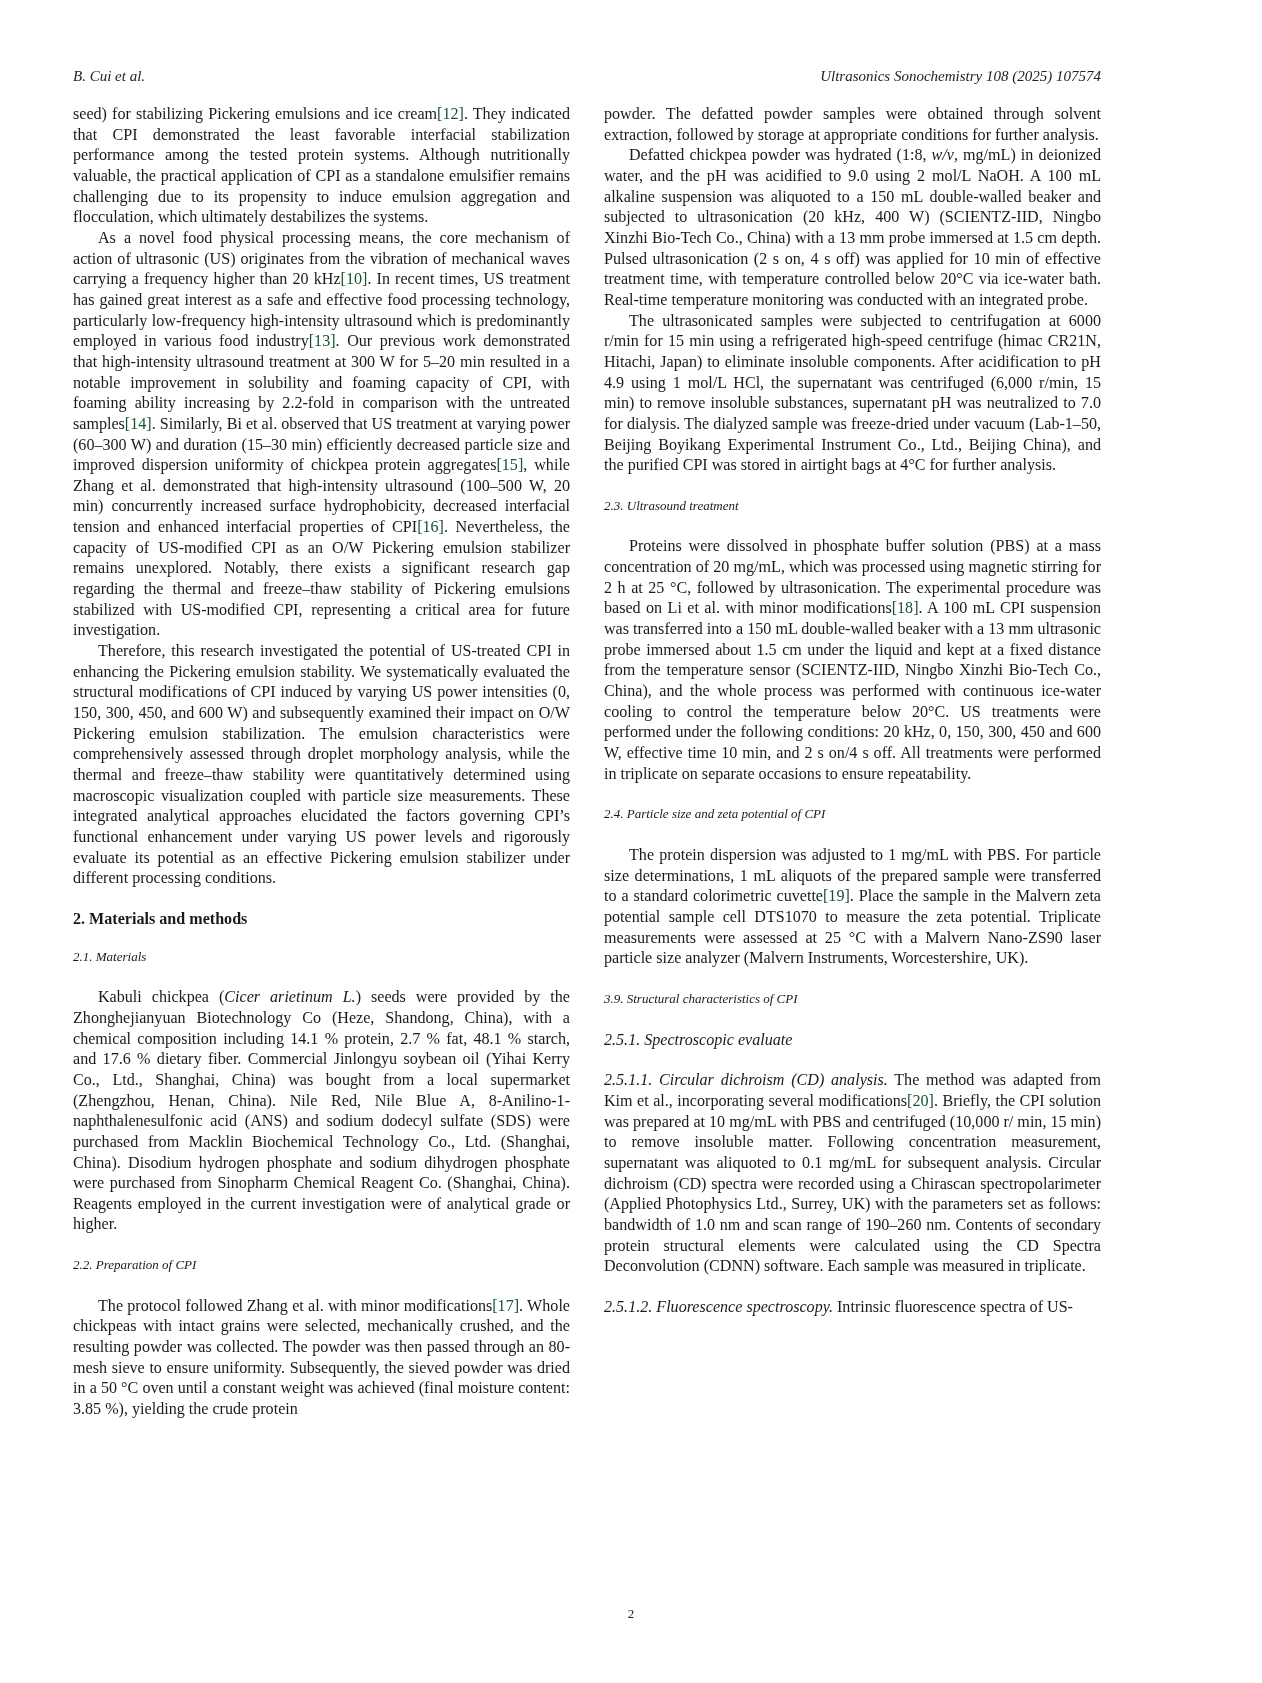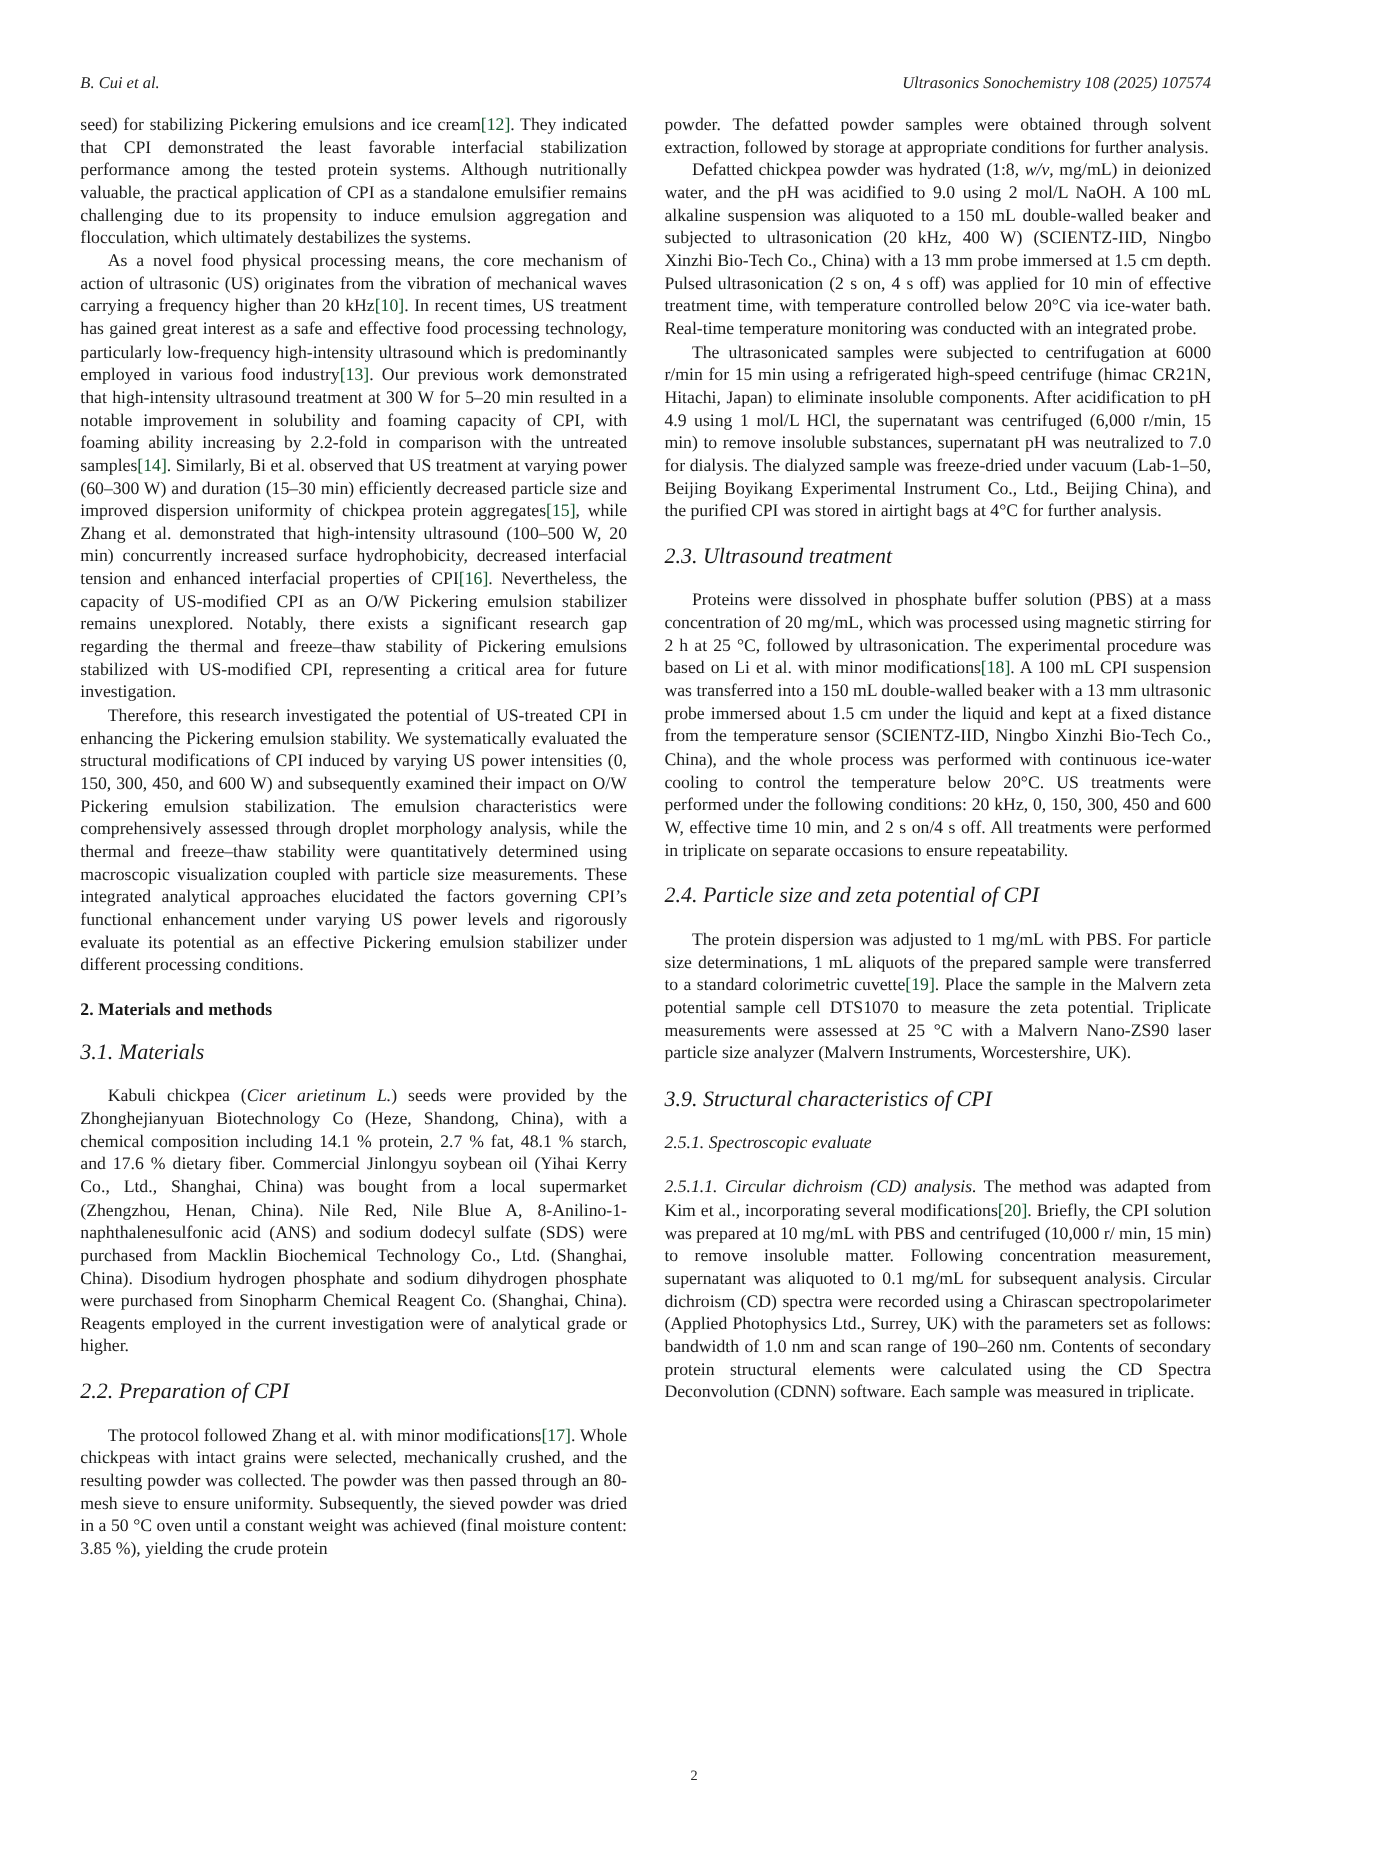--- a/index.html
+++ b/index.html
@@ -7,21 +7,21 @@
   .running-head { position:absolute; top:68px; font-size:15px; font-style:italic; color:#222; }
   .rh-left { left:73px; }
   .rh-right { right:161px; }
   .col { position:absolute; top:104px; width:497px; font-size:16.1px; line-height:20.65px; text-align:justify; hyphens:manual; }
   .col-left { left:73px; }
   .col-right { left:604px; }
   p { margin:0; }
   p.indent { text-indent:25px; }
   .cite { color:#14532d; }
   h2.sec { font-family:"Liberation Serif",serif; font-weight:bold; font-size:16.1px; margin:20px 0 0 0; line-height:20.65px; }
-  h3.sub { font-style:italic; font-weight:normal; font-size:20px; margin:20px 0 20px 0; line-height:20.65px; }
+  h3.sub { font-style:italic; font-weight:normal; font-size:13px; margin:20px 0 20px 0; line-height:20.65px; }
   h3.sub.first { margin-top:17px; }
   h4.subsub { font-style:italic; font-weight:normal; font-size:16.1px; margin:20px 0 20px 0; line-height:20.65px; }
   .gap { height:20.65px; }
   .runin { font-style:italic; }
   .page-number { position:absolute; top:1606px; left:0; width:1262px; text-align:center; font-size:13px; color:#222; }
 </style>
 </head>
 <body>
 
 <div>
@@ -30,21 +30,21 @@
 </div>
 
 <div class="col col-left">
   <p><span>seed) for stabilizing Pickering emulsions and ice cream</span><a class="cite">[12]</a><span>. They indicated that CPI demonstrated the least favorable interfacial stabili­zation performance among the tested protein systems. Although nutri­tionally valuable, the practical application of CPI as a standalone emulsifier remains challenging due to its propensity to induce emulsion aggregation and flocculation, which ultimately destabilizes the systems.</span></p>
 
   <p class="indent"><span>As a novel food physical processing means, the core mechanism of action of ultrasonic (US) originates from the vibration of mechanical waves carrying a frequency higher than 20 kHz</span><a class="cite">[10]</a><span>. In recent times, US treatment has gained great interest as a safe and effective food pro­cessing technology, particularly low-frequency high-intensity ultra­sound which is predominantly employed in various food industry</span><a class="cite">[13]</a><span>. Our previous work demonstrated that high-intensity ultrasound treat­ment at 300 W for 5–20 min resulted in a notable improvement in sol­ubility and foaming capacity of CPI, with foaming ability increasing by 2.2-fold in comparison with the untreated samples</span><a class="cite">[14]</a><span>. Similarly, Bi et al. observed that US treatment at varying power (60–300 W) and duration (15–30 min) efficiently decreased particle size and improved dispersion uniformity of chickpea protein aggregates</span><a class="cite">[15]</a><span>, while Zhang et al. demonstrated that high-intensity ultrasound (100–500 W, 20 min) concurrently increased surface hydrophobicity, decreased interfacial tension and enhanced interfacial properties of CPI</span><a class="cite">[16]</a><span>. Nevertheless, the capacity of US-modified CPI as an O/W Pickering emulsion stabilizer remains unexplored. Notably, there exists a significant research gap regarding the thermal and freeze–thaw stability of Pickering emulsions stabilized with US-modified CPI, representing a critical area for future investigation.</span></p>
 
   <p class="indent">Therefore, this research investigated the potential of US-treated CPI in enhancing the Pickering emulsion stability. We systematically eval­uated the structural modifications of CPI induced by varying US power intensities (0, 150, 300, 450, and 600 W) and subsequently examined their impact on O/W Pickering emulsion stabilization. The emulsion characteristics were comprehensively assessed through droplet morphology analysis, while the thermal and freeze–thaw stability were quantitatively determined using macroscopic visualization coupled with particle size measurements. These integrated analytical approaches elucidated the factors governing CPI’s functional enhancement under varying US power levels and rigorously evaluate its potential as an effective Pickering emulsion stabilizer under different processing conditions.</p>
 
   <h2 class="sec">2.  Materials and methods</h2>
-  <h3 class="sub first">3.1.  Materials</h3>
+  <h3 class="sub first">2.1.  Materials</h3>
   <p class="indent"><span>Kabuli chickpea (</span><i>Cicer arietinum L.</i><span>) seeds were provided by the Zhonghejianyuan Biotechnology Co (Heze, Shandong, China), with a chemical composition including 14.1 % protein, 2.7 % fat, 48.1 % starch, and 17.6 % dietary fiber. Commercial Jinlongyu soybean oil (Yihai Kerry Co., Ltd., Shanghai, China) was bought from a local su­permarket (Zhengzhou, Henan, China). Nile Red, Nile Blue A, 8-Anilino-1-naphthalenesulfonic acid (ANS) and sodium dodecyl sulfate (SDS) were purchased from Macklin Biochemical Technology Co., Ltd. (Shanghai, China). Disodium hydrogen phosphate and sodium dihy­drogen phosphate were purchased from Sinopharm Chemical Reagent Co. (Shanghai, China). Reagents employed in the current investigation were of analytical grade or higher.</span></p>
 
   <h3 class="sub">2.2.  Preparation of CPI</h3>
   <p class="indent"><span>The protocol followed Zhang et al. with minor modifications</span><a class="cite">[17]</a><span>. Whole chickpeas with intact grains were selected, mechanically crushed, and the resulting powder was collected. The powder was then passed through an 80-mesh sieve to ensure uniformity. Subsequently, the sieved powder was dried in a 50 °C oven until a constant weight was achieved (final moisture content: 3.85 %), yielding the crude protein</span></p>
 </div>
 
 <div class="col col-right">
   <p>powder. The defatted powder samples were obtained through solvent extraction, followed by storage at appropriate conditions for further analysis.</p>
   <p class="indent"><span>Defatted chickpea powder was hydrated (1:8, </span><i>w/v</i><span>, mg/mL) in deionized water, and the pH was acidified to 9.0 using 2 mol/L NaOH. A 100 mL alkaline suspension was aliquoted to a 150 mL double-walled beaker and subjected to ultrasonication (20 kHz, 400 W) (SCIENTZ-IID, Ningbo Xinzhi Bio-Tech Co., China) with a 13 mm probe immersed at 1.5 cm depth. Pulsed ultrasonication (2 s on, 4 s off) was applied for 10 min of effective treatment time, with temperature controlled below 20°C via ice-water bath. Real-time temperature monitoring was con­ducted with an integrated probe.</span></p>
   <p class="indent">The ultrasonicated samples were subjected to centrifugation at 6000 r/min for 15 min using a refrigerated high-speed centrifuge (himac CR21N, Hitachi, Japan) to eliminate insoluble components. After acid­ification to pH 4.9 using 1 mol/L HCl, the supernatant was centrifuged (6,000 r/min, 15 min) to remove insoluble substances, supernatant pH was neutralized to 7.0 for dialysis. The dialyzed sample was freeze-dried under vacuum (Lab-1–50, Beijing Boyikang Experimental Instrument Co., Ltd., Beijing China), and the purified CPI was stored in airtight bags at 4°C for further analysis.</p>
@@ -52,15 +52,16 @@
   <h3 class="sub">2.3.  Ultrasound treatment</h3>
   <p class="indent"><span>Proteins were dissolved in phosphate buffer solution (PBS) at a mass concentration of 20 mg/mL, which was processed using magnetic stir­ring for 2 h at 25 °C, followed by ultrasonication. The experimental procedure was based on Li et al. with minor modifications</span><a class="cite">[18]</a><span>. A 100 mL CPI suspension was transferred into a 150 mL double-walled beaker with a 13 mm ultrasonic probe immersed about 1.5 cm under the liquid and kept at a fixed distance from the temperature sensor (SCIENTZ-IID, Ningbo Xinzhi Bio-Tech Co., China), and the whole process was per­formed with continuous ice-water cooling to control the temperature below 20°C. US treatments were performed under the following condi­tions: 20 kHz, 0, 150, 300, 450 and 600 W, effective time 10 min, and 2 s on/4 s off. All treatments were performed in triplicate on separate oc­casions to ensure repeatability.</span></p>
 
   <h3 class="sub">2.4.  Particle size and zeta potential of CPI</h3>
   <p class="indent"><span>The protein dispersion was adjusted to 1 mg/mL with PBS. For particle size determinations, 1 mL aliquots of the prepared sample were transferred to a standard colorimetric cuvette</span><a class="cite">[19]</a><span>. Place the sample in the Malvern zeta potential sample cell DTS1070 to measure the zeta potential. Triplicate measurements were assessed at 25 °C with a Mal­vern Nano-ZS90 laser particle size analyzer (Malvern Instruments, Worcestershire, UK).</span></p>
 
   <h3 class="sub" style="margin-bottom:0;">3.9.  Structural characteristics of CPI</h3>
   <h4 class="subsub">2.5.1.  Spectroscopic evaluate</h4>
   <p><span class="runin">2.5.1.1.  Circular dichroism (CD) analysis.</span><span> The method was adapted from Kim et al., incorporating several modifications</span><a class="cite">[20]</a><span>. Briefly, the CPI solution was prepared at 10 mg/mL with PBS and centrifuged (10,000 r/ min, 15 min) to remove insoluble matter. Following concentration measurement, supernatant was aliquoted to 0.1 mg/mL for subsequent analysis. Circular dichroism (CD) spectra were recorded using a Chir­ascan spectropolarimeter (Applied Photophysics Ltd., Surrey, UK) with the parameters set as follows: bandwidth of 1.0 nm and scan range of 190–260 nm. Contents of secondary protein structural elements were calculated using the CD Spectra Deconvolution (CDNN) software. Each sample was measured in triplicate.</span></p>
   <div class="gap"></div>
+  <p style="text-align:left;"><span class="runin">2.5.1.2.  Fluorescence spectroscopy.</span><span>  Intrinsic fluorescence spectra of US-</span></p>
 </div>
 
 <div class="page-number">2</div>
 
 </body></html>

